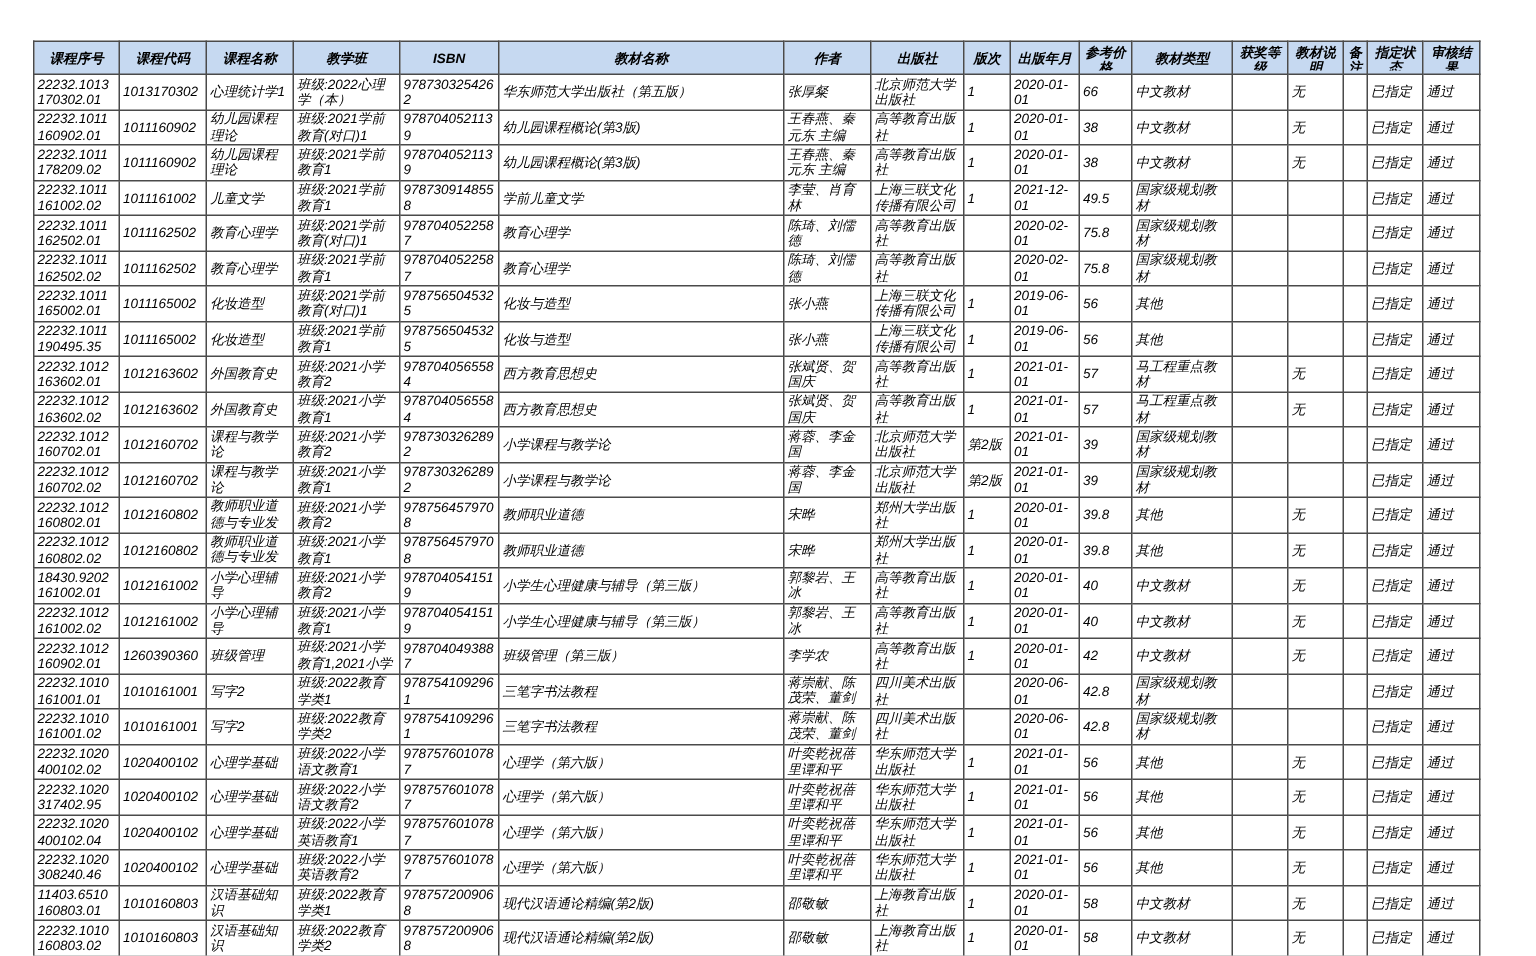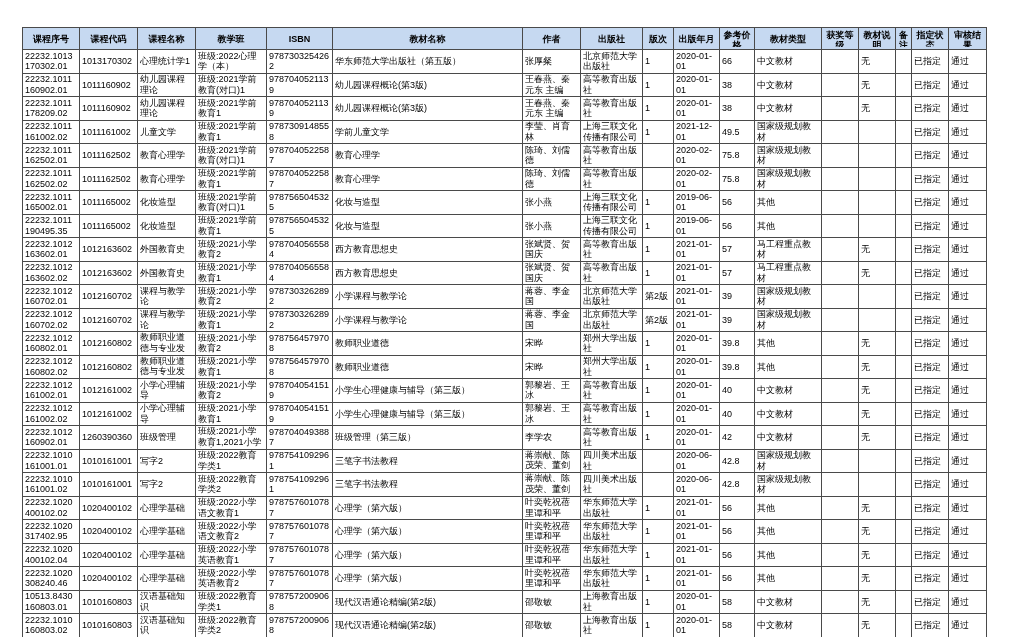--- a/index.html
+++ b/index.html
@@ -6,21 +6,21 @@
     --border-color:#4a4a4a;
     --header-bg:#c6d9f1;
   }
   html,body{
     margin:0;padding:0;
     width:1024px;height:637px;
     background:#ffffff;
     overflow:hidden;
     font-family:"Liberation Sans","DejaVu Sans",sans-serif;
   }
-  .page{position:relative;width:1024px;height:582px;}
+  .page{position:relative;width:1024px;height:582px;font-style:italic;}
   table.grid{
     position:absolute;left:22px;top:27px;
     width:964px;
     border-collapse:collapse;
     table-layout:fixed;
   }
   table.grid th,
   table.grid td{
     border:1px solid var(--border-color);
     padding:0;
@@ -875,21 +875,21 @@
           </td>
           <td>
             <div class="cwrap">已指定</div>
           </td>
           <td>
             <div class="cwrap">通过</div>
           </td>
         </tr>
         <tr>
           <td>
-            <div class="cwrap">22232.1012 161002.01</div>
+            <div class="cwrap">18430.9202 161002.01</div>
           </td>
           <td>
             <div class="cwrap">1012161002</div>
           </td>
           <td>
             <div class="cwrap">小学心理辅导</div>
           </td>
           <td>
             <div class="cwrap">班级:2021小学教育2</div>
           </td>
@@ -1352,21 +1352,21 @@
           </td>
           <td>
             <div class="cwrap">已指定</div>
           </td>
           <td>
             <div class="cwrap">通过</div>
           </td>
         </tr>
         <tr>
           <td>
-            <div class="cwrap">10513.8430 160803.01</div>
+            <div class="cwrap">11403.6510 160803.01</div>
           </td>
           <td>
             <div class="cwrap">1010160803</div>
           </td>
           <td>
             <div class="cwrap">汉语基础知识</div>
           </td>
           <td>
             <div class="cwrap">班级:2022教育学类1</div>
           </td>

